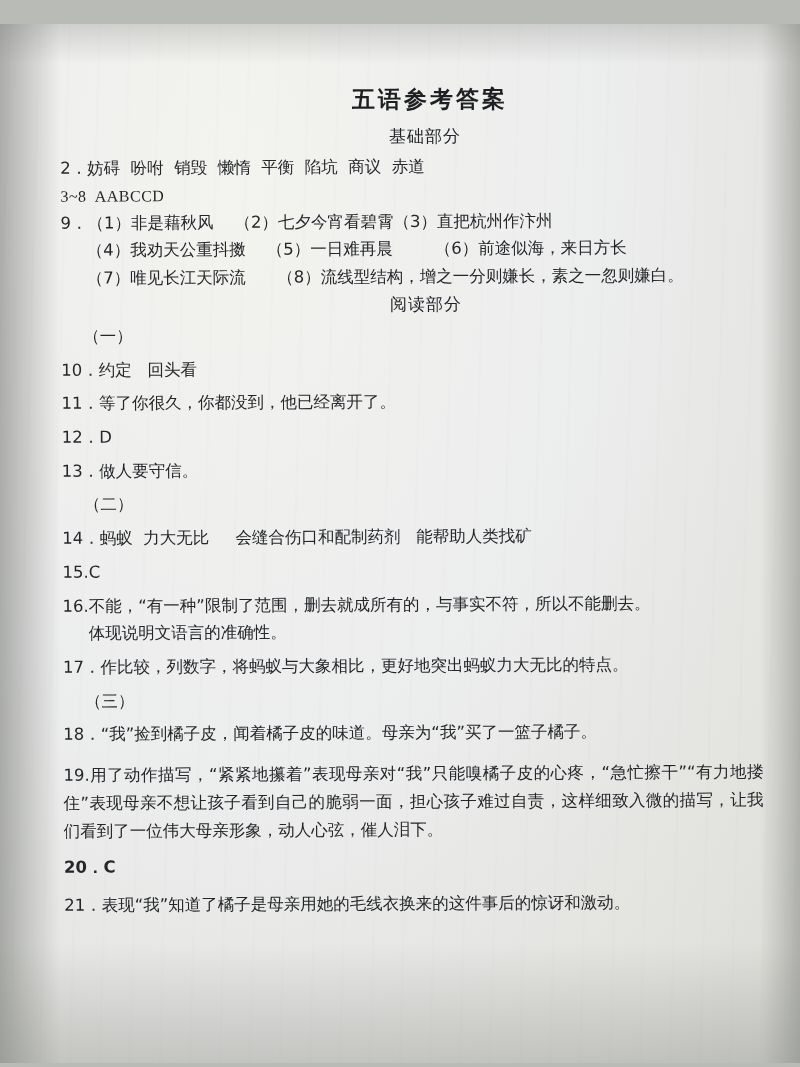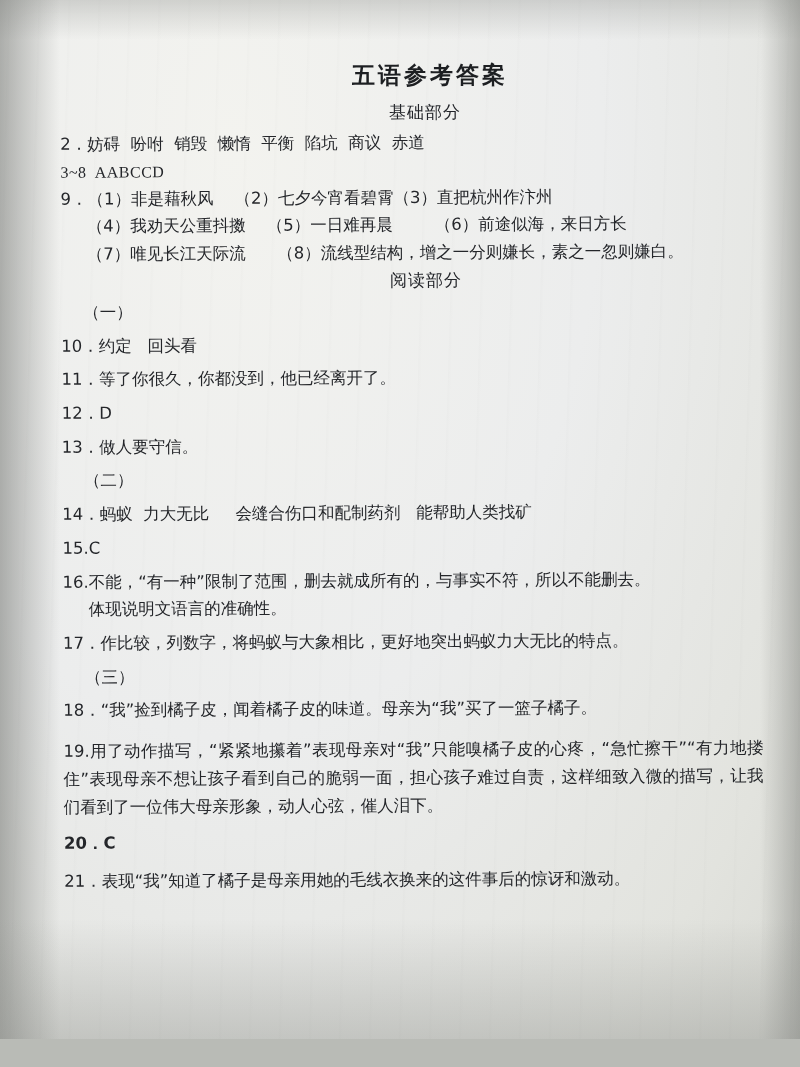--- a/index.html
+++ b/index.html
@@ -13,20 +13,21 @@
     background: #b9bbb6;
     font-family: "DejaVu Sans", sans-serif;
   }
   .page {
     position: relative;
     width: 800px;
     height: 1039px;
     background:
       linear-gradient(160deg, #e9e9e4 0%, #ececE7 35%, #e7e8e3 60%, #dedfd9 100%);
     overflow: hidden;
+    margin-top: 24px;
   }
   
   .sheet {
     position: absolute;
     left: -14px;
     top: -22px;
     width: 828px;
     height: 1102px;
     background:
       radial-gradient(ellipse at 30% 15%, #f3f3ef 0%, #eceded 45%, #e2e3de 80%, #d7d8d2 100%);

